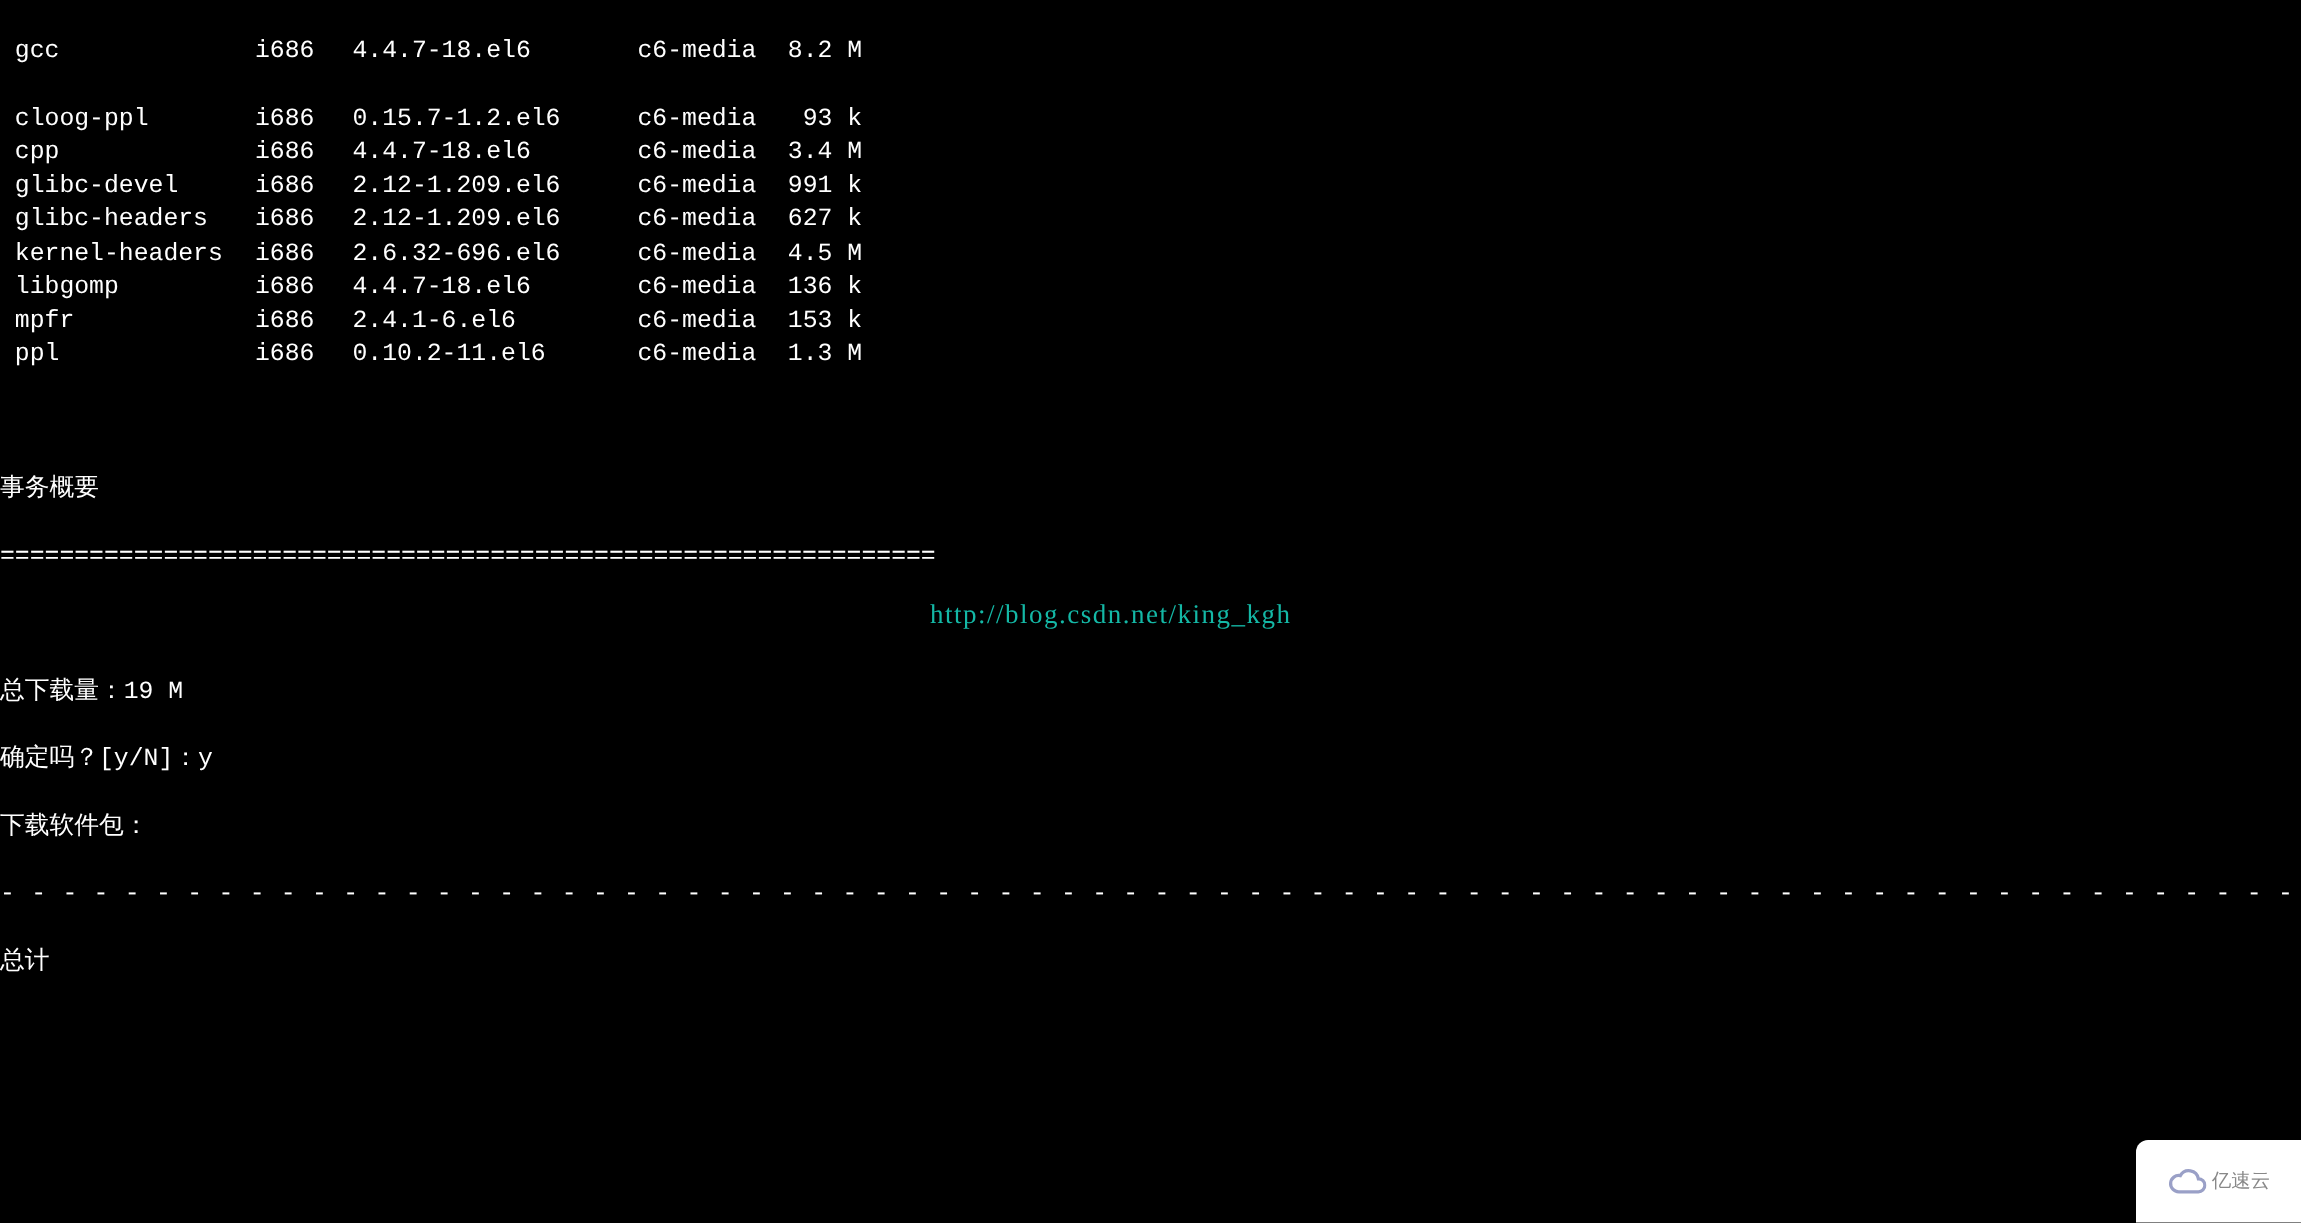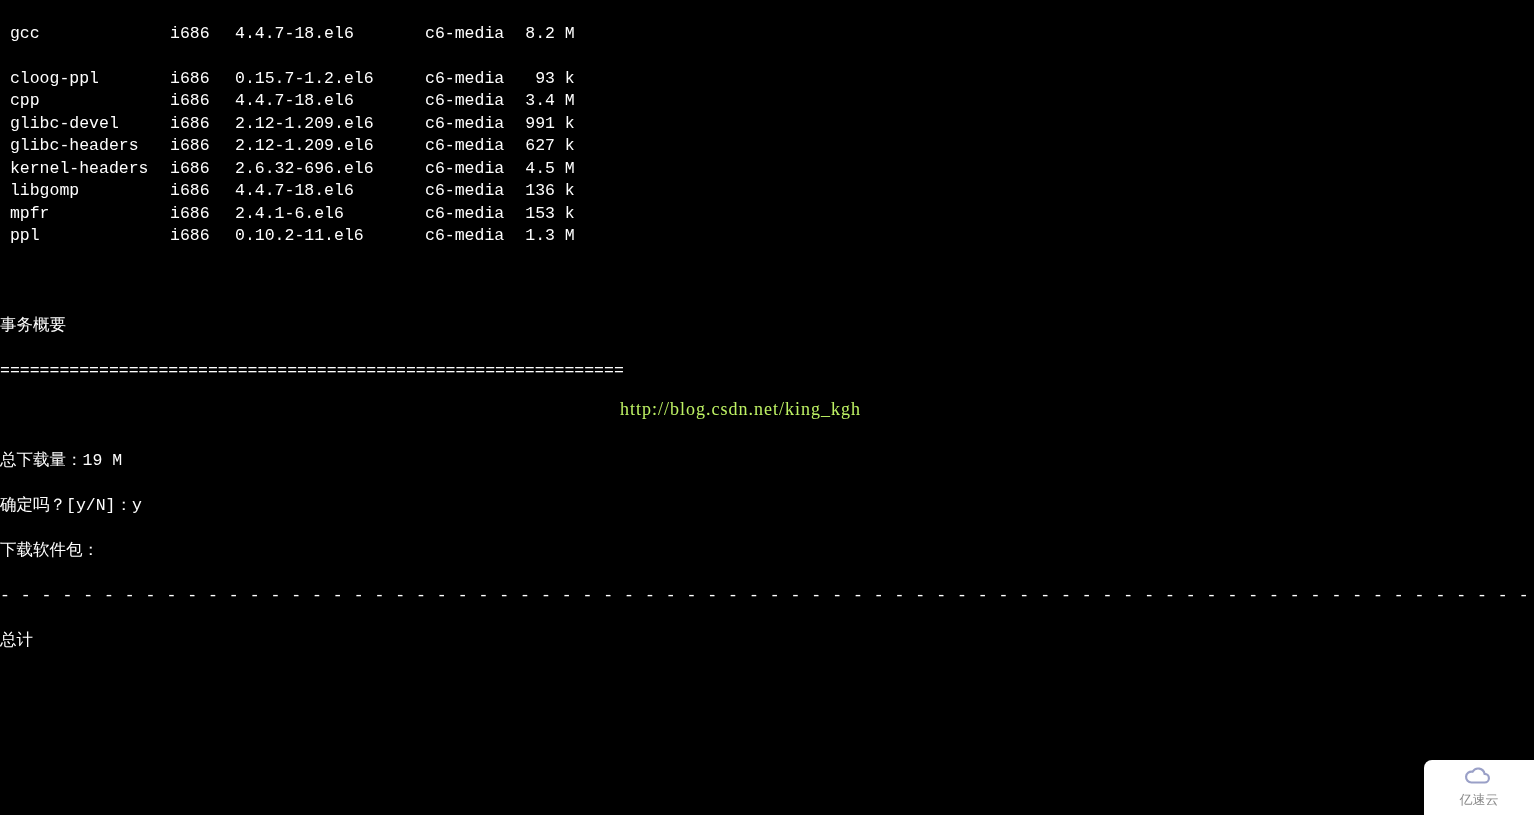--- a/index.html
+++ b/index.html
@@ -22,42 +22,41 @@
   .row { display: flex; }
   .c-pkg   { display:inline-block; width: 170px; }
   .c-arch  { display:inline-block; width: 65px; }
   .c-ver   { display:inline-block; width: 190px; }
   .c-repo  { display:inline-block; width: 100px; }
   .c-size  { display:inline-block; text-align:center; width:50px; }
   .watermark {
     position: absolute;
     left: 620px;
     top: 398px;
-    color: #bef264;
+    color: #14b8a6;
     font-family: "Georgia", serif;
     letter-spacing: 1px;
     font-size: 18px;
     pointer-events: none;
   }
   .badge {
     position:absolute;
     right:0;
     bottom:0;
     width:110px;
     height:55px;
     background:#fff;
     border-top-left-radius:8px;
     display:flex;
     align-items:center;
     justify-content:center;
     color:#888;
     font-family: sans-serif;
     font-size:13px;
     box-shadow: -1px -1px 4px rgba(0,0,0,.3);
-    flex-direction: column;
   }
   .badge svg { width:26px; height:26px; margin-right:4px; stroke:#9aa0c7; fill:none; stroke-width:2;}
   .dashes { letter-spacing: 0.5px; }
 </style>
 </head>
 <body>
 
 <div class="terminal">
 <div class="row"><span class="c-pkg"> gcc</span><span class="c-arch">i686</span><span class="c-ver">4.4.7-18.el6</span><span class="c-repo">c6-media</span><span class="c-size">8.2 M</span></div>
 <div id="dep-rows"><div class="row"><span class="c-pkg"> cloog-ppl</span><span class="c-arch">i686</span><span class="c-ver">0.15.7-1.2.el6</span><span class="c-repo">c6-media</span><span class="c-size"> 93 k</span></div><div class="row"><span class="c-pkg"> cpp</span><span class="c-arch">i686</span><span class="c-ver">4.4.7-18.el6</span><span class="c-repo">c6-media</span><span class="c-size">3.4 M</span></div><div class="row"><span class="c-pkg"> glibc-devel</span><span class="c-arch">i686</span><span class="c-ver">2.12-1.209.el6</span><span class="c-repo">c6-media</span><span class="c-size">991 k</span></div><div class="row"><span class="c-pkg"> glibc-headers</span><span class="c-arch">i686</span><span class="c-ver">2.12-1.209.el6</span><span class="c-repo">c6-media</span><span class="c-size">627 k</span></div><div class="row"><span class="c-pkg"> kernel-headers</span><span class="c-arch">i686</span><span class="c-ver">2.6.32-696.el6</span><span class="c-repo">c6-media</span><span class="c-size">4.5 M</span></div><div class="row"><span class="c-pkg"> libgomp</span><span class="c-arch">i686</span><span class="c-ver">4.4.7-18.el6</span><span class="c-repo">c6-media</span><span class="c-size">136 k</span></div><div class="row"><span class="c-pkg"> mpfr</span><span class="c-arch">i686</span><span class="c-ver">2.4.1-6.el6</span><span class="c-repo">c6-media</span><span class="c-size">153 k</span></div><div class="row"><span class="c-pkg"> ppl</span><span class="c-arch">i686</span><span class="c-ver">0.10.2-11.el6</span><span class="c-repo">c6-media</span><span class="c-size">1.3 M</span></div></div>

